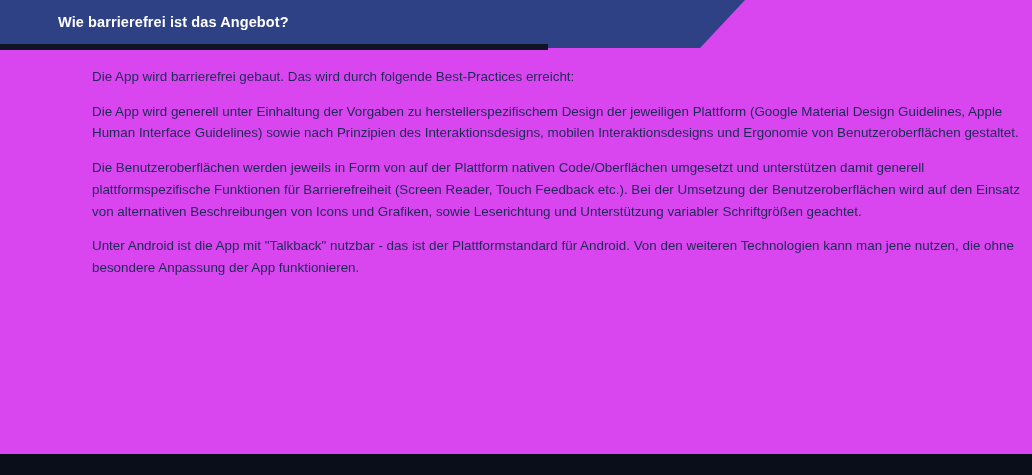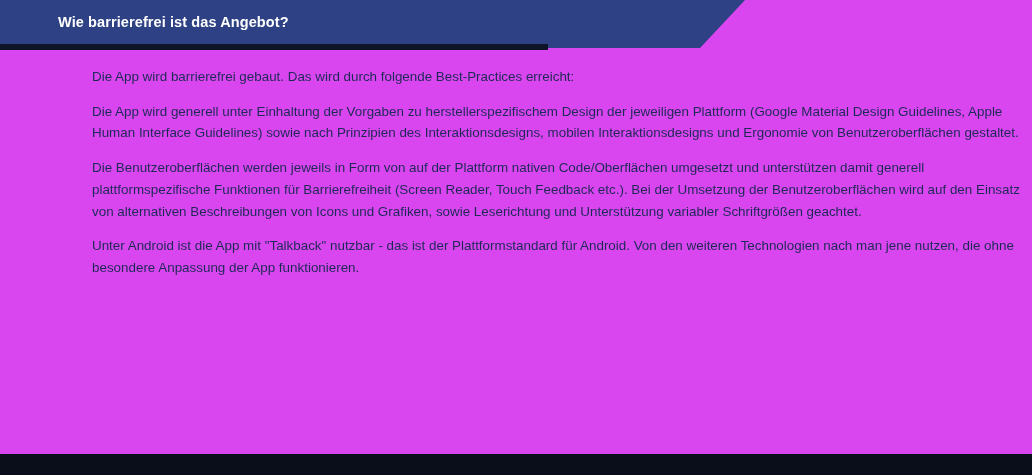--- a/index.html
+++ b/index.html
@@ -91,17 +91,17 @@
   <div class="banner-wrap">
     <div class="banner"></div>
     <div class="banner-title">Wie barrierefrei ist das Angebot?</div>
   </div>
   <div class="banner-shadow"></div>
 
   <div class="content">
     <p class="para">Die App wird barrierefrei gebaut. Das wird durch folgende Best-Practices erreicht:</p>
     <p class="para">Die App wird generell unter Einhaltung der Vorgaben zu herstellerspezifischem Design der jeweiligen Plattform (Google Material Design Guidelines, Apple Human Interface Guidelines) sowie nach Prinzipien des Interaktionsdesigns, mobilen Interaktionsdesigns und Ergonomie von Benutzeroberflächen gestaltet.</p>
     <p class="para">Die Benutzeroberflächen werden jeweils in Form von auf der Plattform nativen Code/Oberflächen umgesetzt und unterstützen damit generell plattformspezifische Funktionen für Barrierefreiheit (Screen Reader, Touch Feedback etc.). Bei der Umsetzung der Benutzeroberflächen wird auf den Einsatz von alternativen Beschreibungen von Icons und Grafiken, sowie Leserichtung und Unterstützung variabler Schriftgrößen geachtet.</p>
-    <p class="para">Unter Android ist die App mit "Talkback" nutzbar - das ist der Plattformstandard für Android. Von den weiteren Technologien nach man jene nutzen, die ohne besondere Anpassung der App funktionieren.</p>
+    <p class="para">Unter Android ist die App mit "Talkback" nutzbar - das ist der Plattformstandard für Android. Von den weiteren Technologien kann man jene nutzen, die ohne besondere Anpassung der App funktionieren.</p>
   </div>
 
   <div class="bottom-strip"></div>
 </div>
 
 </body></html>

